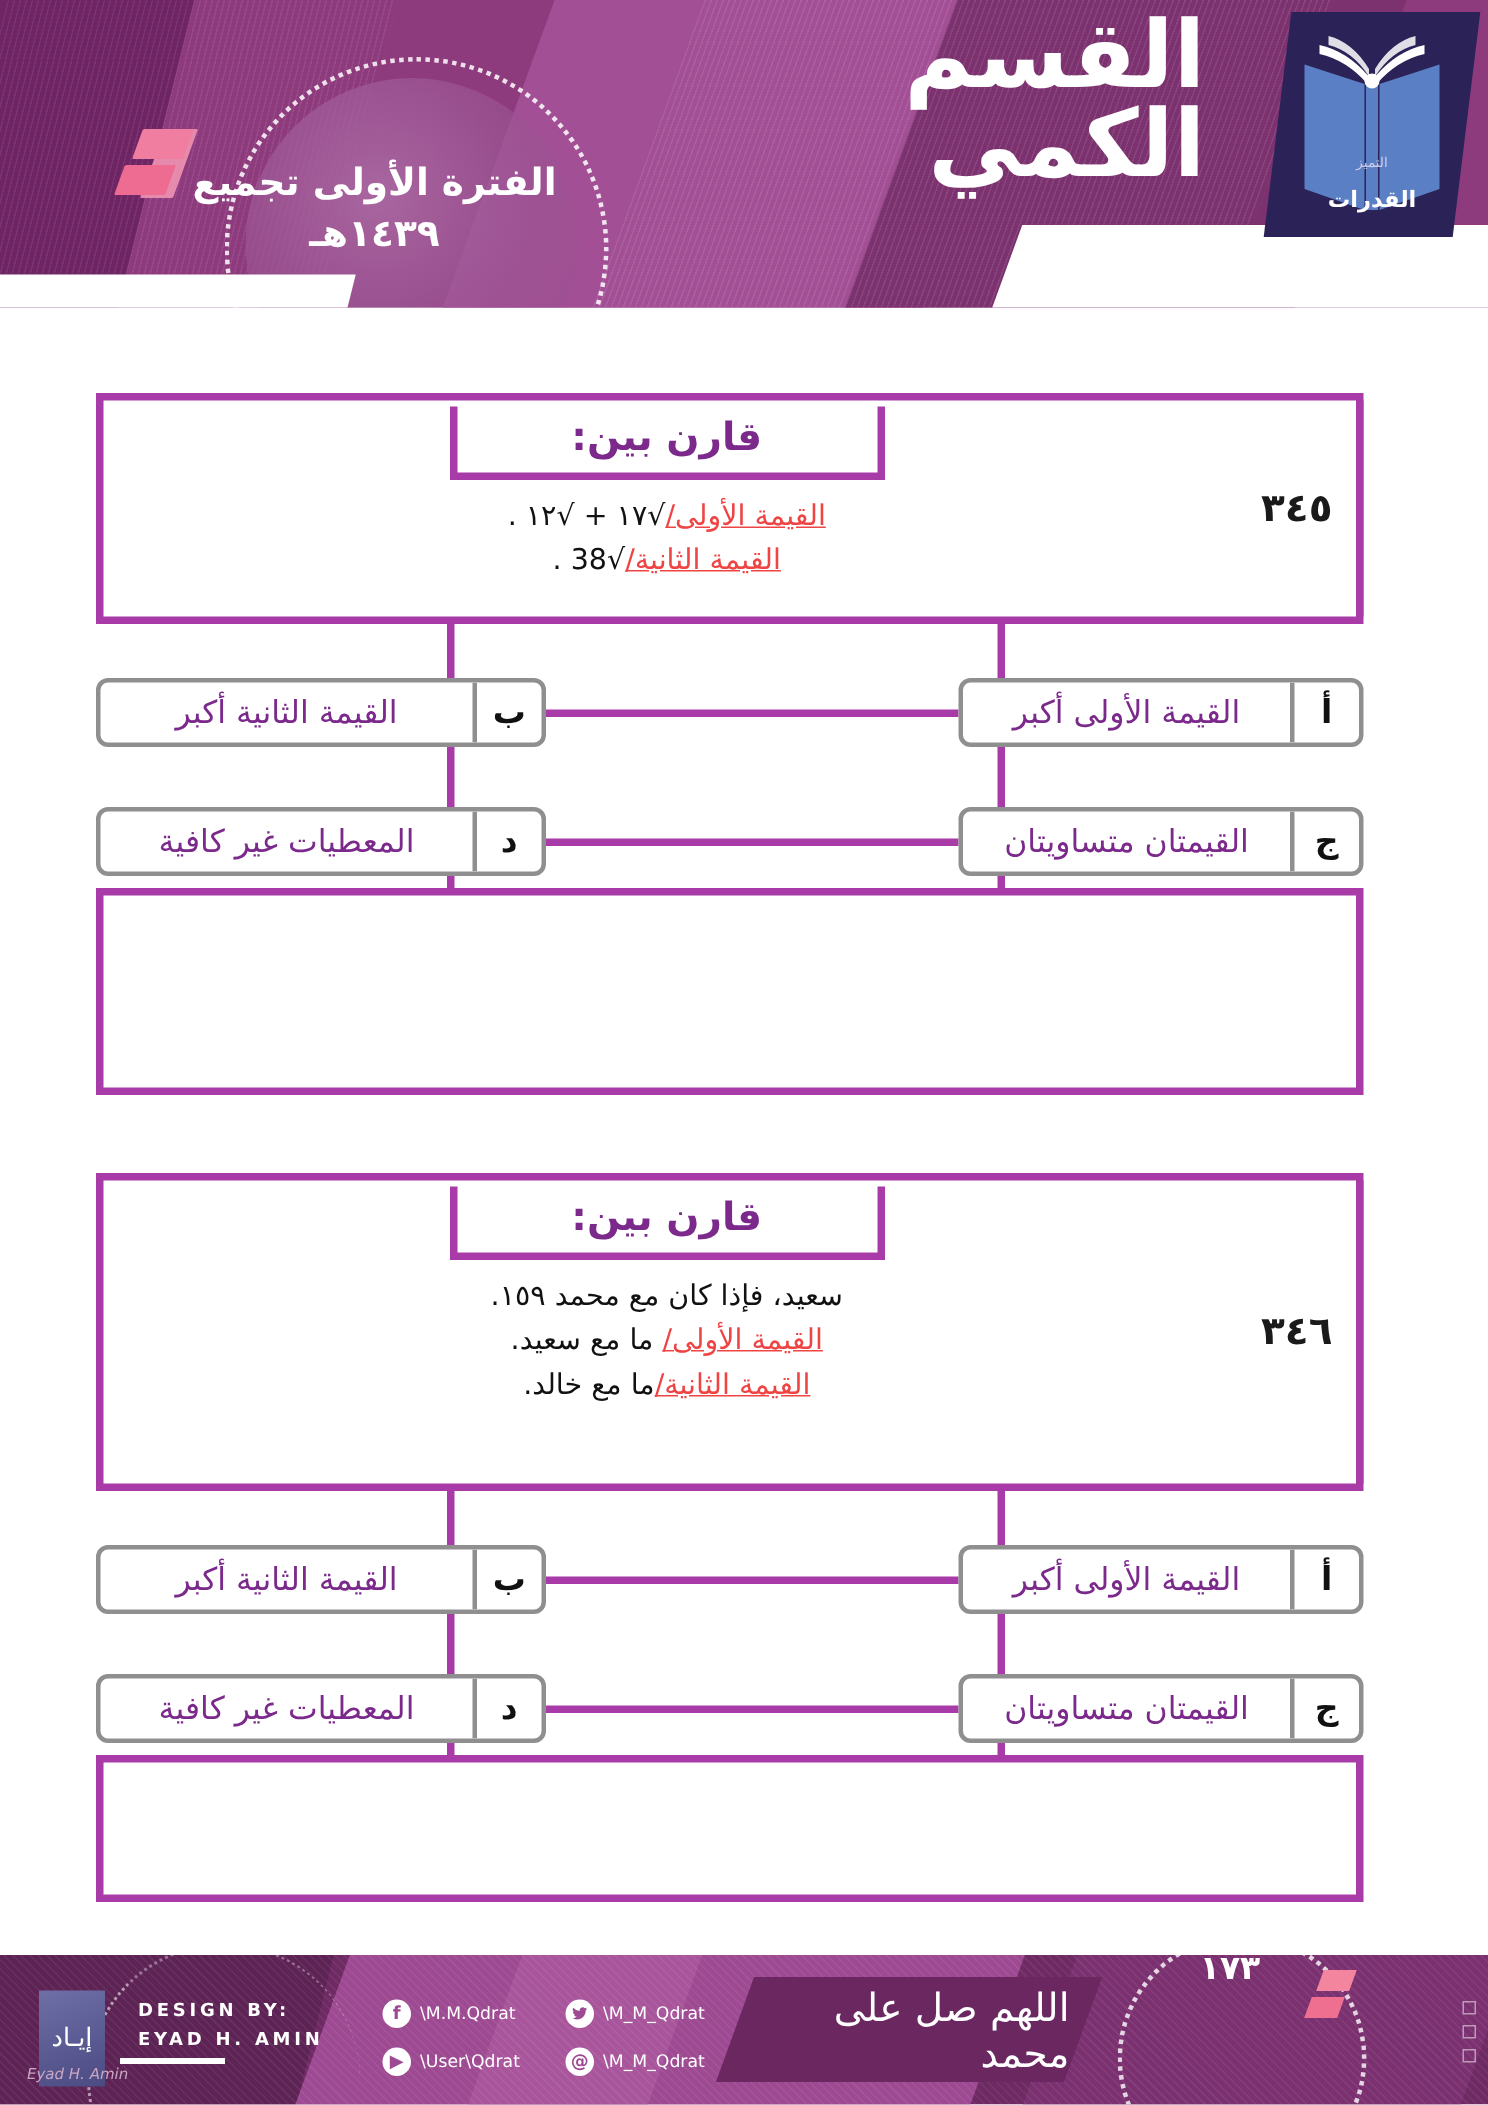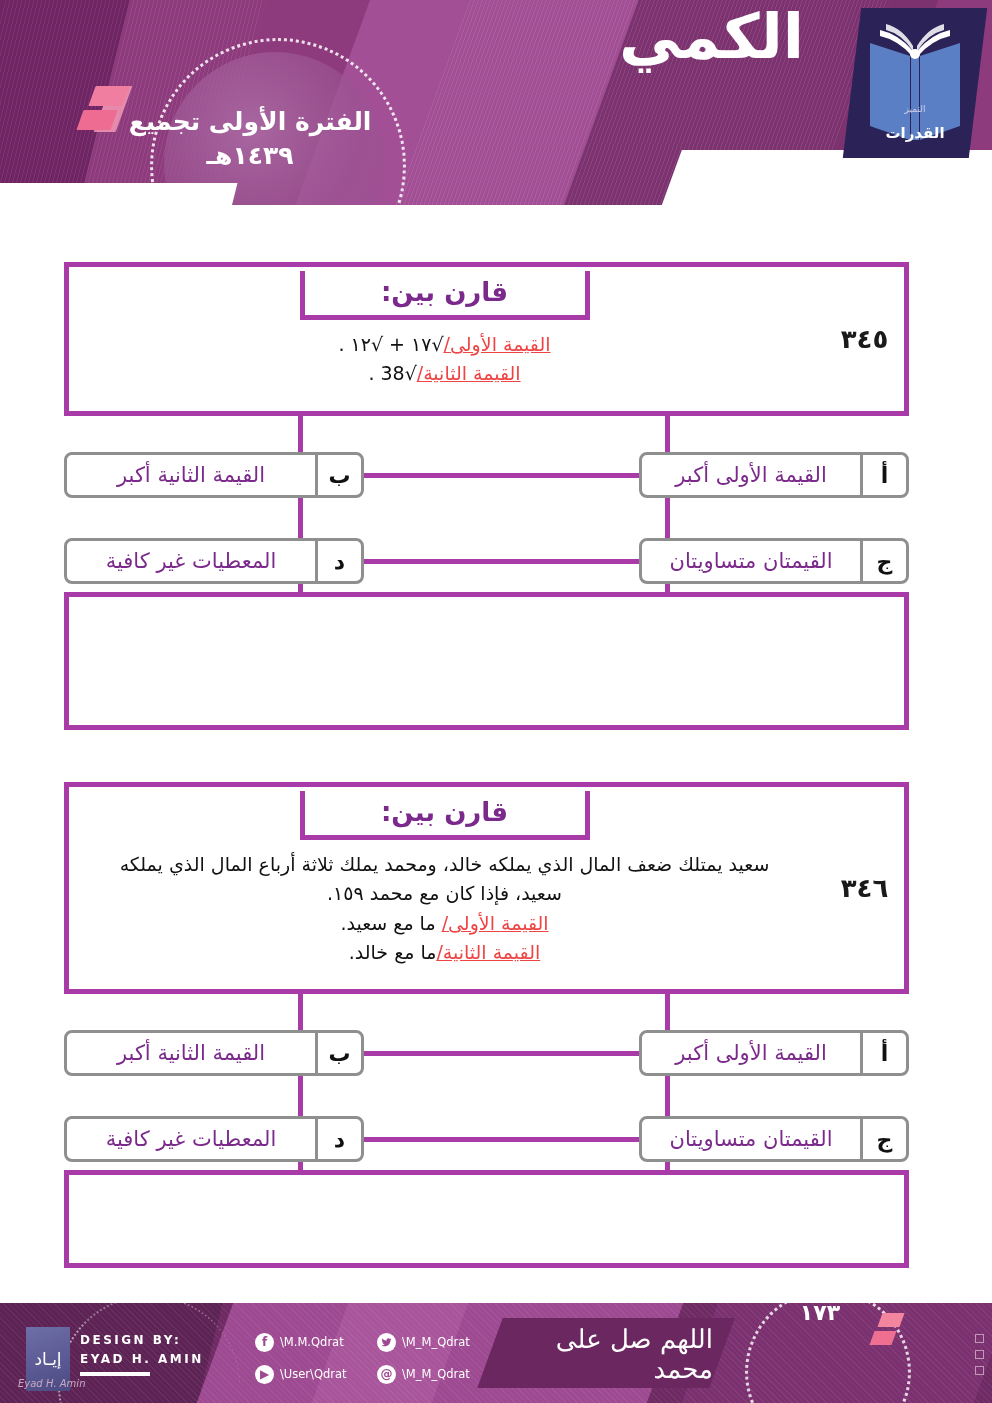--- a/index.html
+++ b/index.html
@@ -229,21 +229,21 @@
   .fp2{left:872px;top:46px;width:22px;height:14px;background:#ef6f90;}
 
   .design-logo{
     position:absolute;left:26px;top:1327px;width:44px;height:64px;
     background:linear-gradient(160deg,#6f6fa8,#4b4a82);
     z-index:9;
     display:flex;align-items:center;justify-content:center;
     color:#ffffff;font-size:17px;direction:rtl;
   }
   .design-by{
-    position:absolute;left:80px;top:1331px;z-index:9;
+    position:absolute;left:92px;top:1331px;z-index:9;
     color:#ffffff;font-size:12px;letter-spacing:2.5px;
     font-weight:bold;line-height:1.55;direction:ltr;text-align:left;
   }
   .design-rule{
     position:absolute;left:80px;top:1372px;width:70px;height:4px;
     background:#ffffff;z-index:9;
   }
   .sign{
     position:absolute;left:18px;top:1378px;z-index:9;
     color:#c9a7c4;font-size:10px;font-style:italic;direction:ltr;
@@ -294,20 +294,21 @@
 
   <div class="circle-fill"></div>
   <div class="dot-circle"></div>
 
   <div class="period-text">
     <span>الفترة الأولى</span>
     <span>تجميع ١٤٣٩هـ</span>
   </div>
 
   <div class="main-title">
+    <span>القسم</span>
     <span>الكمي</span>
   </div>
 
   <div class="hdr-white-wedge"></div>
   <div class="hdr-white-wedge2"></div>
 
   <div class="logo-box">
     <div class="logo-inner">
       <svg width="126" height="150" viewBox="0 0 126 150">
         <path d="M18 35 L58 48 L58 132 L18 118 Z" fill="#5b7fc4"></path>
@@ -380,21 +381,20 @@
   <div class="work-box" style="top:592px;height:138px;"></div>
 </div>
 
 <div class="qblock">
 
   <div class="q-stem-wrap" style="top:782px;height:212px;">
     <div class="q-num">٣٤٦</div>
     <div class="q-body">
       <div class="q-head-box">قارن بين:</div>
       <div class="q-text">
-        <div class="para">سعيد يمتلك ضعف المال الذي يملكه خالد، ومحمد يملك ثلاثة أرباع المال الذي يملكه</div>
         <div class="para">سعيد، فإذا كان مع محمد ١٥٩.</div>
         <div class="val-line">
           <span class="lbl">القيمة الأولى/</span>
           <span class="rest">ما مع سعيد.</span>
         </div>
         <div class="val-line">
           <span class="lbl">القيمة الثانية/</span><span class="rest">ما مع خالد.</span>
         </div>
       </div>
     </div>

